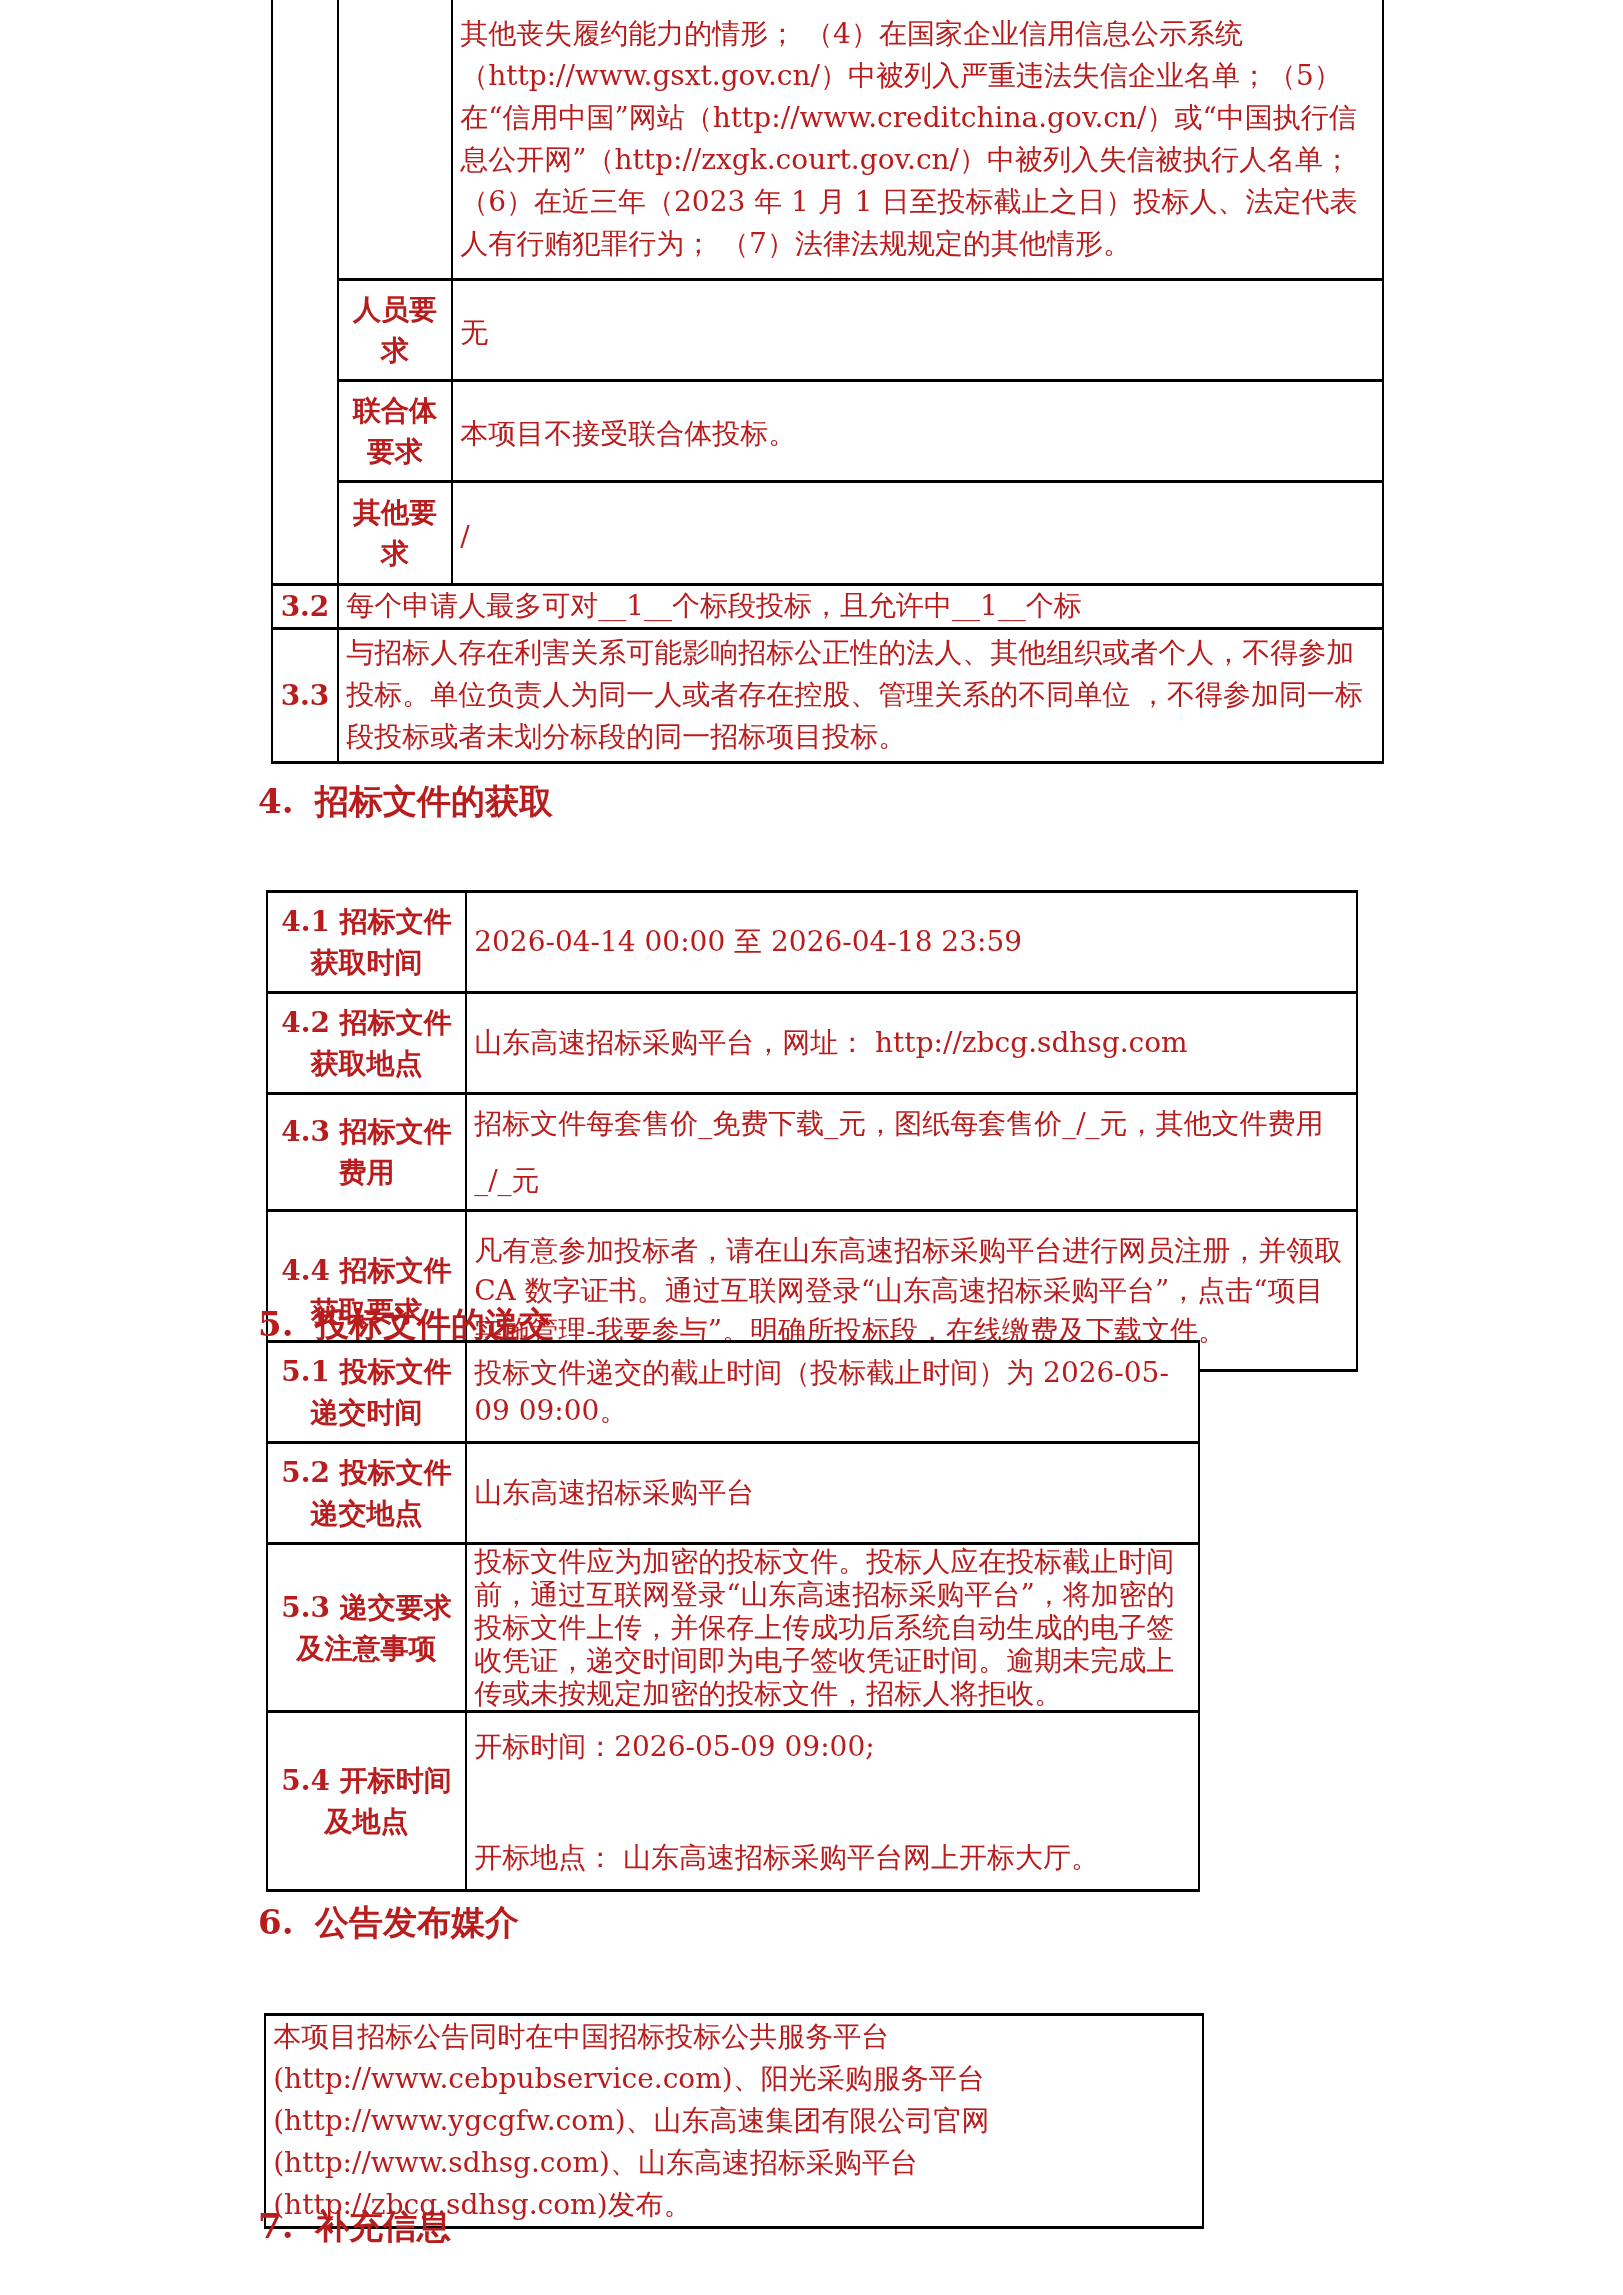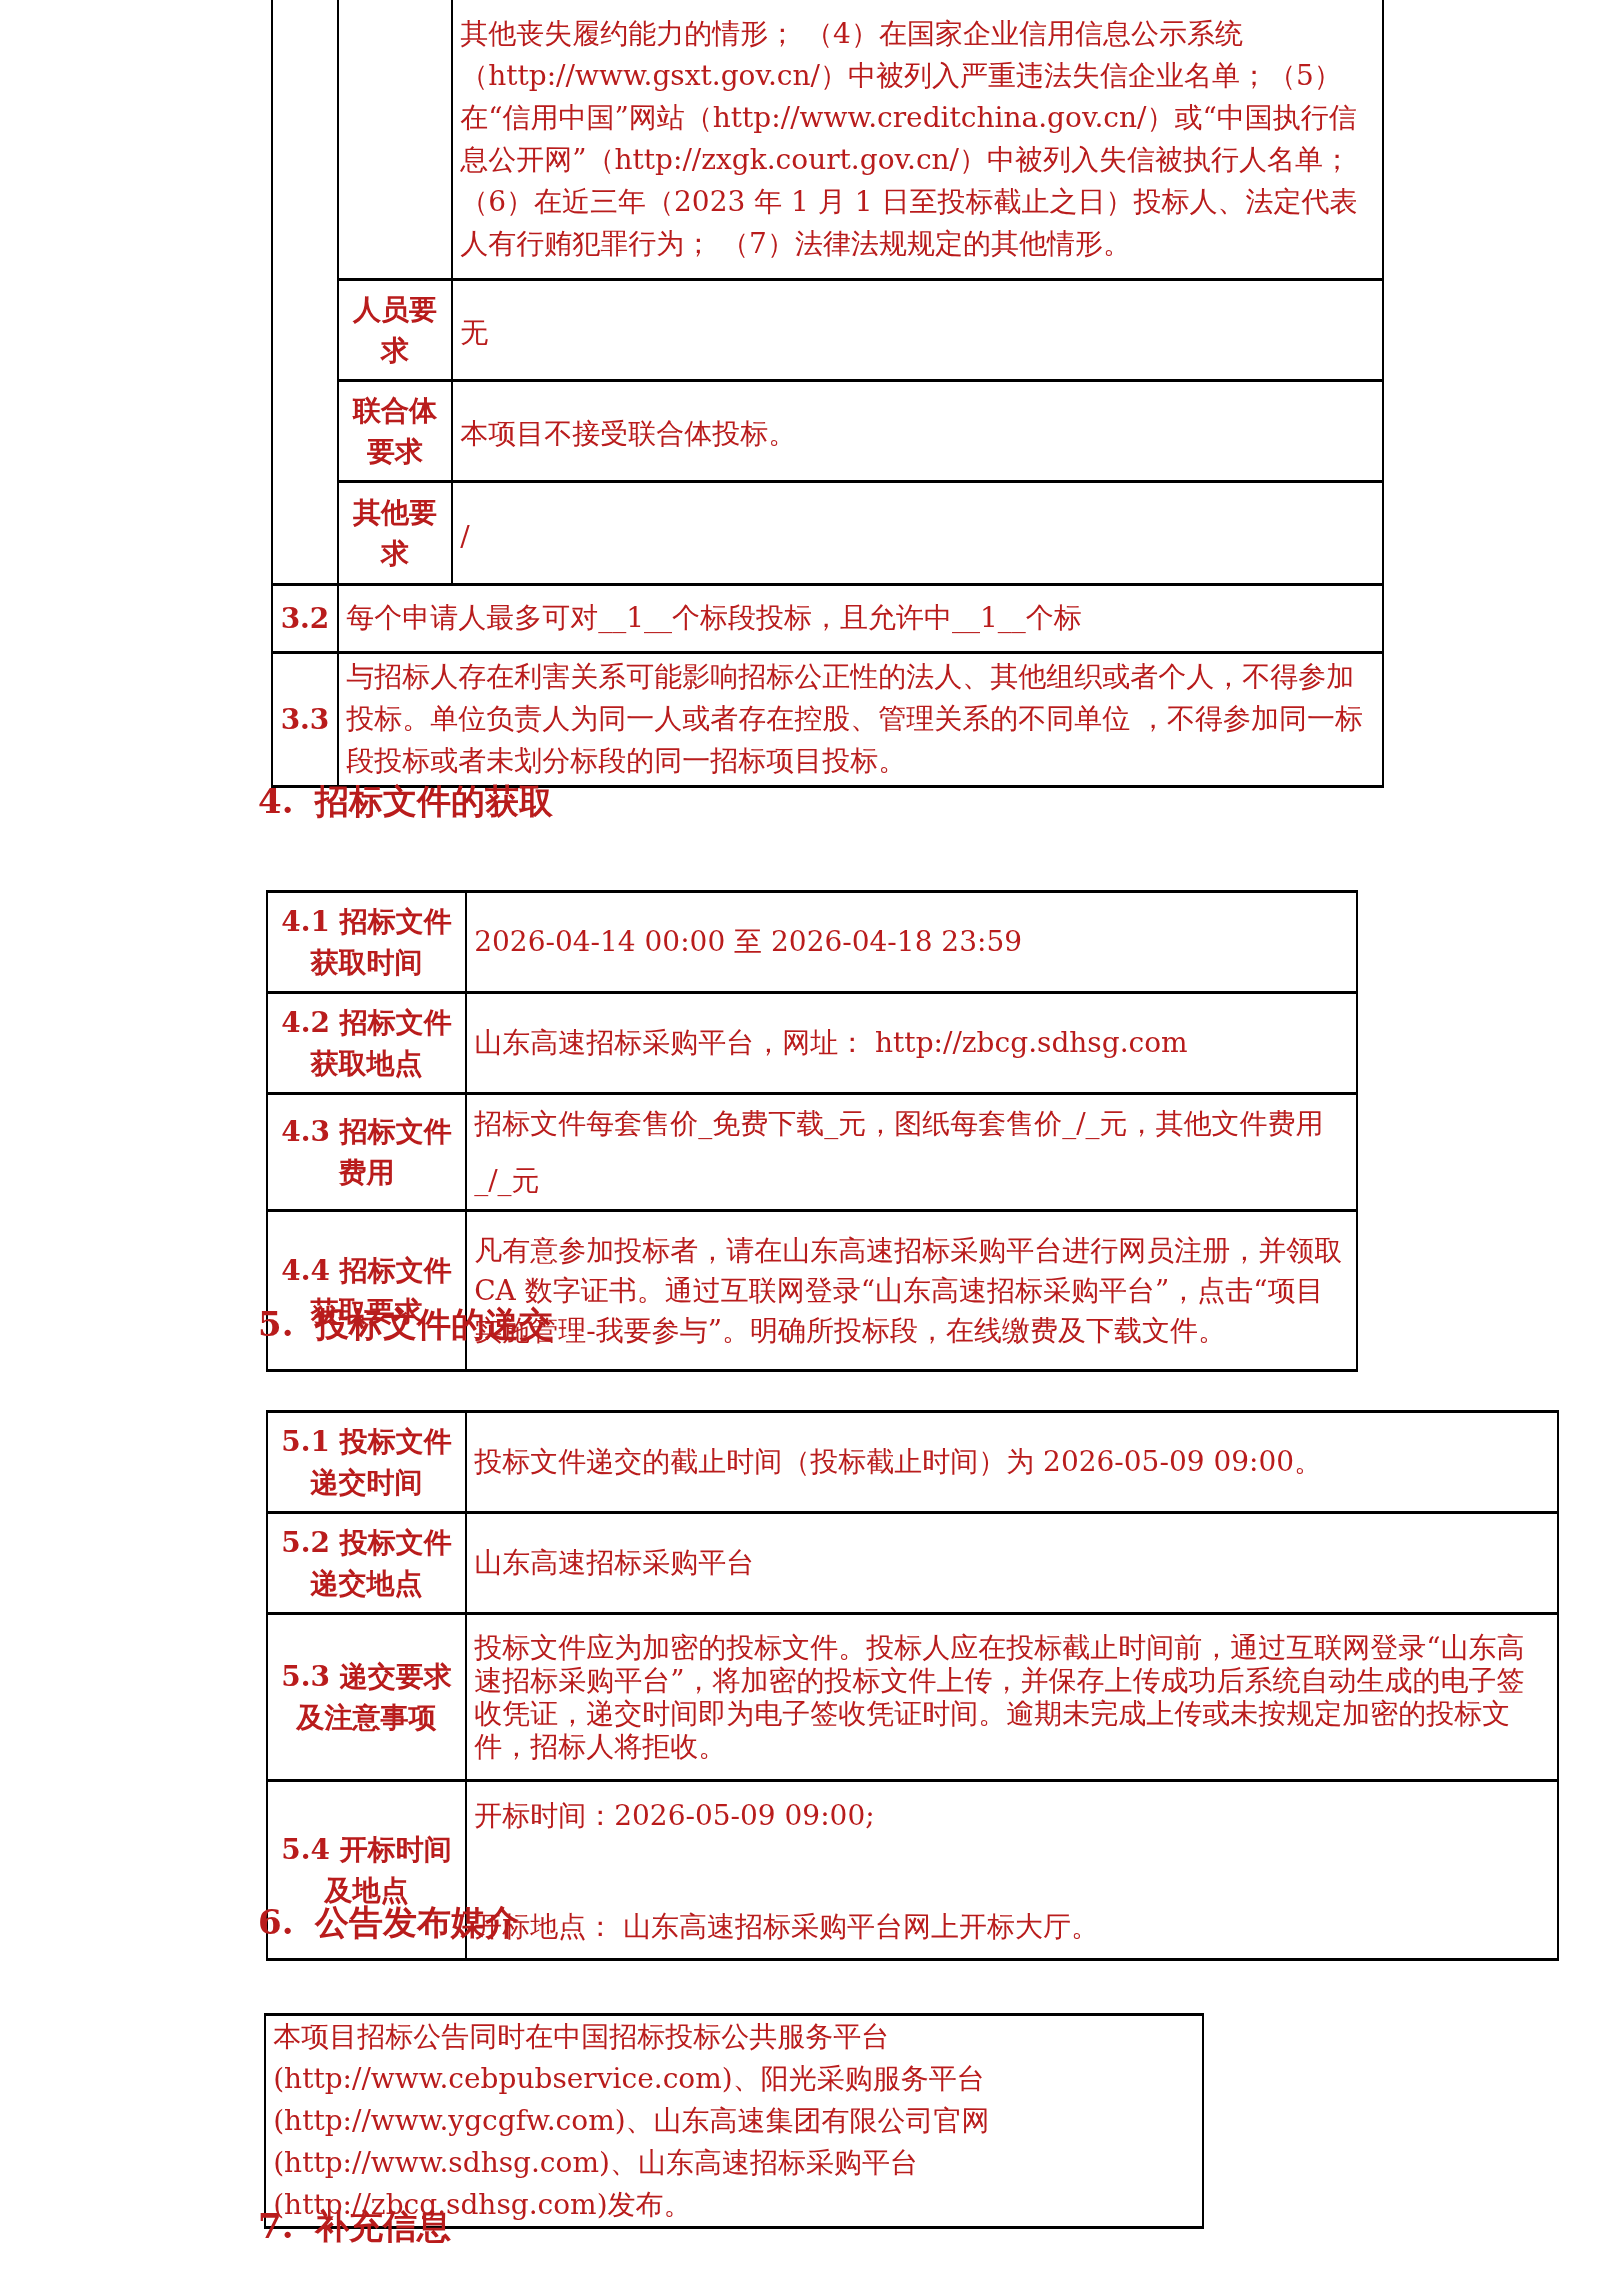--- a/index.html
+++ b/index.html
@@ -24,32 +24,32 @@
     border:2.6px solid #000000;
     border-top-width:3.1px;
     border-bottom-width:3.1px;
     box-sizing:border-box;
     vertical-align:middle;
     overflow:hidden;
   }
   table.t3{left:243px;top:0;width:1113px;}
   table.t3 td.noTop{border-top:none;}
   table.t4{left:238px;top:890px;width:1092px;}
-  table.t5{left:238px;top:1410px;width:1293px;}
+  table.t5{left:238px;top:1340px;width:934px;}
   table.t6{left:236px;top:2013px;width:940px;}
   td.lbl{
     text-align:center;
     font-weight:bold;
     padding:8px 2px;
     line-height:41px;
   }
   td.num{
     text-align:center;
     font-weight:bold;
-    padding:16px 1px;
+    padding:4px 1px;
   }
   td.val{
     padding:0 7.2px;
     text-align:left;
   }
   td.vtop{vertical-align:top;padding-top:7.2px;}
   .lh83{line-height:42px;}
   .lh80{line-height:57px;}
   .lh78{line-height:40px;}
   .lh65{line-height:33px;}

